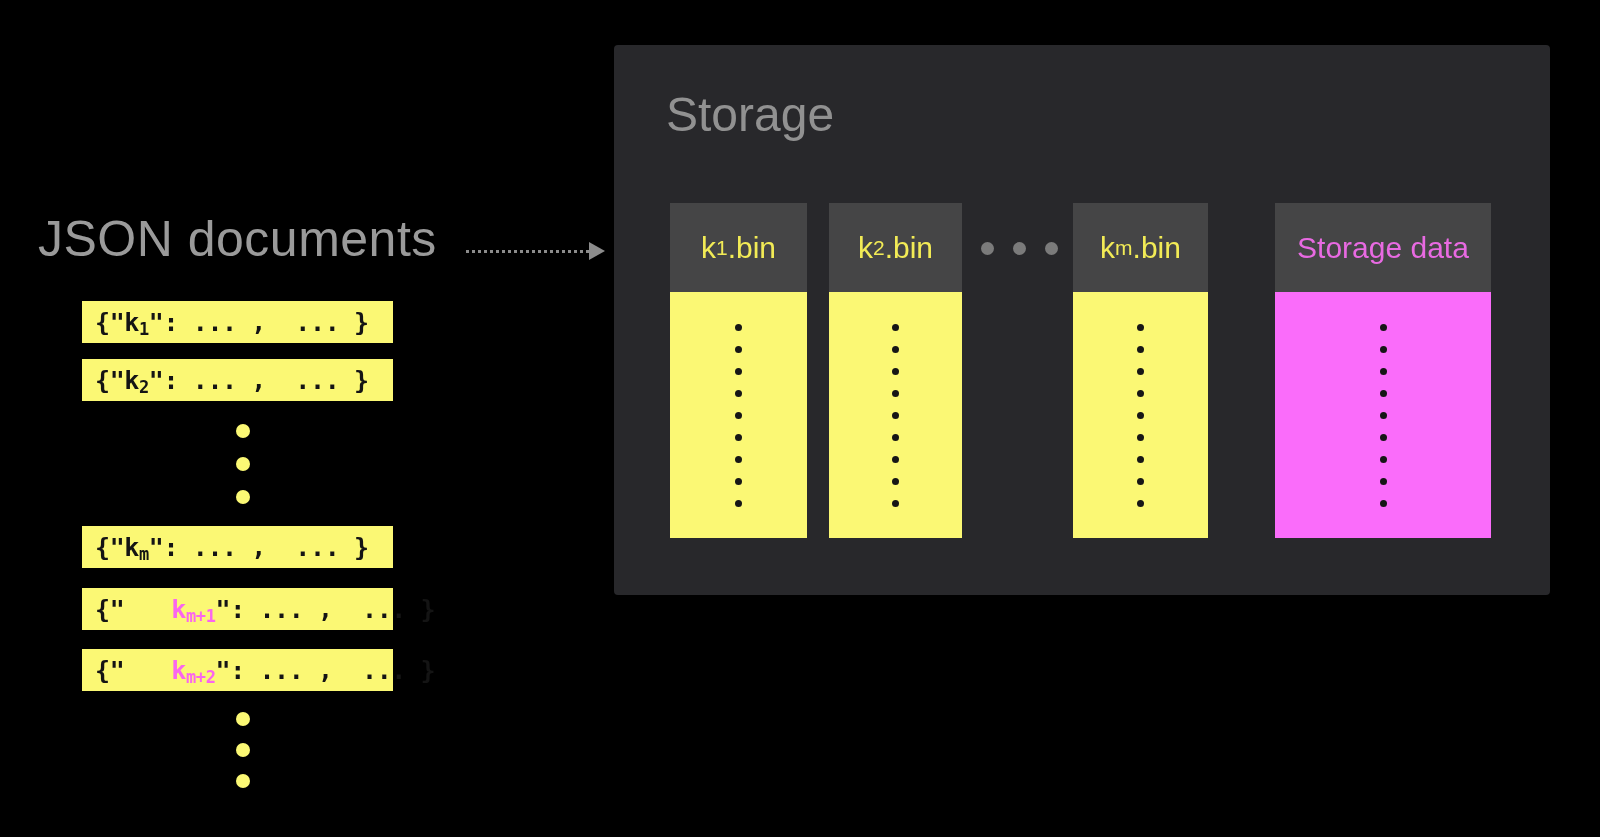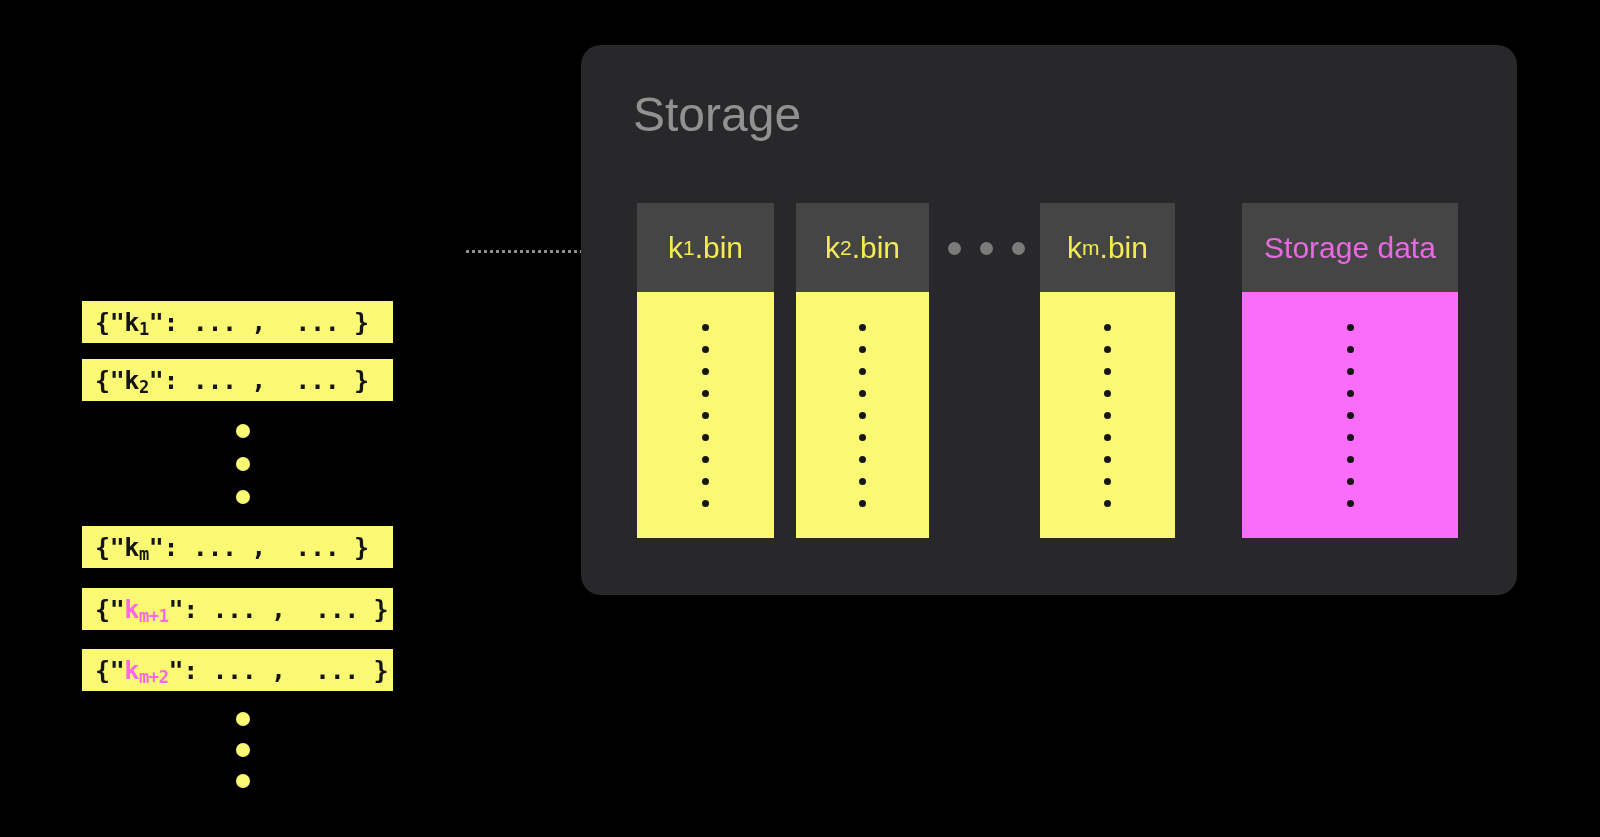--- a/index.html
+++ b/index.html
@@ -19,40 +19,40 @@
   .doc-bar {
     position:absolute; left:82px; width:311px; height:42px;
     background:#fbf874; display:flex; align-items:center;
     padding-left:13px; box-sizing:border-box;
   }
   .doc-bar .mono {
     font-family:"DejaVu Sans Mono", monospace; font-weight:bold;
     font-size:25px; color:#141414; white-space:pre; letter-spacing:-0.4px;
   }
   .doc-bar sub { font-size:0.68em; vertical-align:-0.22em; line-height:0; }
-  .doc-bar .hl { color:#fa66ee; }
+  .doc-bar .hl { color:#fa66ee;margin-left:47px; }
   .bar-0 { top:301px; } .bar-1 { top:359px; } .bar-2 { top:526px; }
   .bar-3 { top:588px; } .bar-4 { top:649px; }
 
   .vdots { position:absolute; display:flex; flex-direction:column; align-items:center; }
   .vdots .dot { width:14px; height:14px; border-radius:50%; background:#fbf874; }
   .vdots-1 { left:236px; top:424px; gap:19px; }
   .vdots-2 { left:236px; top:712px; gap:17px; }
 
   
   .arrow { position:absolute; left:466px; top:242px; width:139px; height:18px;
            display:flex; align-items:center; }
   .arrow .dash { flex:1; height:0; border-top:3px dotted #8c8c8c; }
   .arrow .head { width:0; height:0; border-left:16px solid #8c8c8c;
                  border-top:9px solid transparent; border-bottom:9px solid transparent; }
 
   
   .storage {
-    position:absolute; left:581px; top:45px; width:936px; height:550px;
-    background:#28282b; border-radius:20px;
+    position:absolute; left:614px; top:45px; width:936px; height:550px;
+    background:#28282b; border-radius:4px;
   }
   .storage-title {
     position:absolute; left:52px; top:46px;
     font-size:48px; line-height:1; font-weight:300; color:#919191;
   }
 
   .bin { position:absolute; top:158px; }
   .bin-0 { left:56px;  width:137px; }
   .bin-1 { left:215px; width:133px; }
   .bin-2 { left:459px; width:135px; }
@@ -75,20 +75,21 @@
   .bin-3 .bin-body { background:#fa6cfa; }
 
   .hdots { position:absolute; left:367px; top:197px; display:flex; gap:19px; }
   .hdots .dot { width:13px; height:13px; border-radius:50%; background:#7b7b7b; }
 </style>
 </head>
 <body>
 
 <div id="stage">
 
+  <div class="json-title">JSON documents</div>
 
   <div class="doc-bar bar-0">
     <span class="mono"><span>{"</span><span>k</span><sub>1</sub><span>": ... ,  ... }</span></span>
   </div>
   <div class="doc-bar bar-1">
     <span class="mono"><span>{"</span><span>k</span><sub>2</sub><span>": ... ,  ... }</span></span>
   </div>
 
   <div class="vdots vdots-1">
       <span class="dot"></span>

